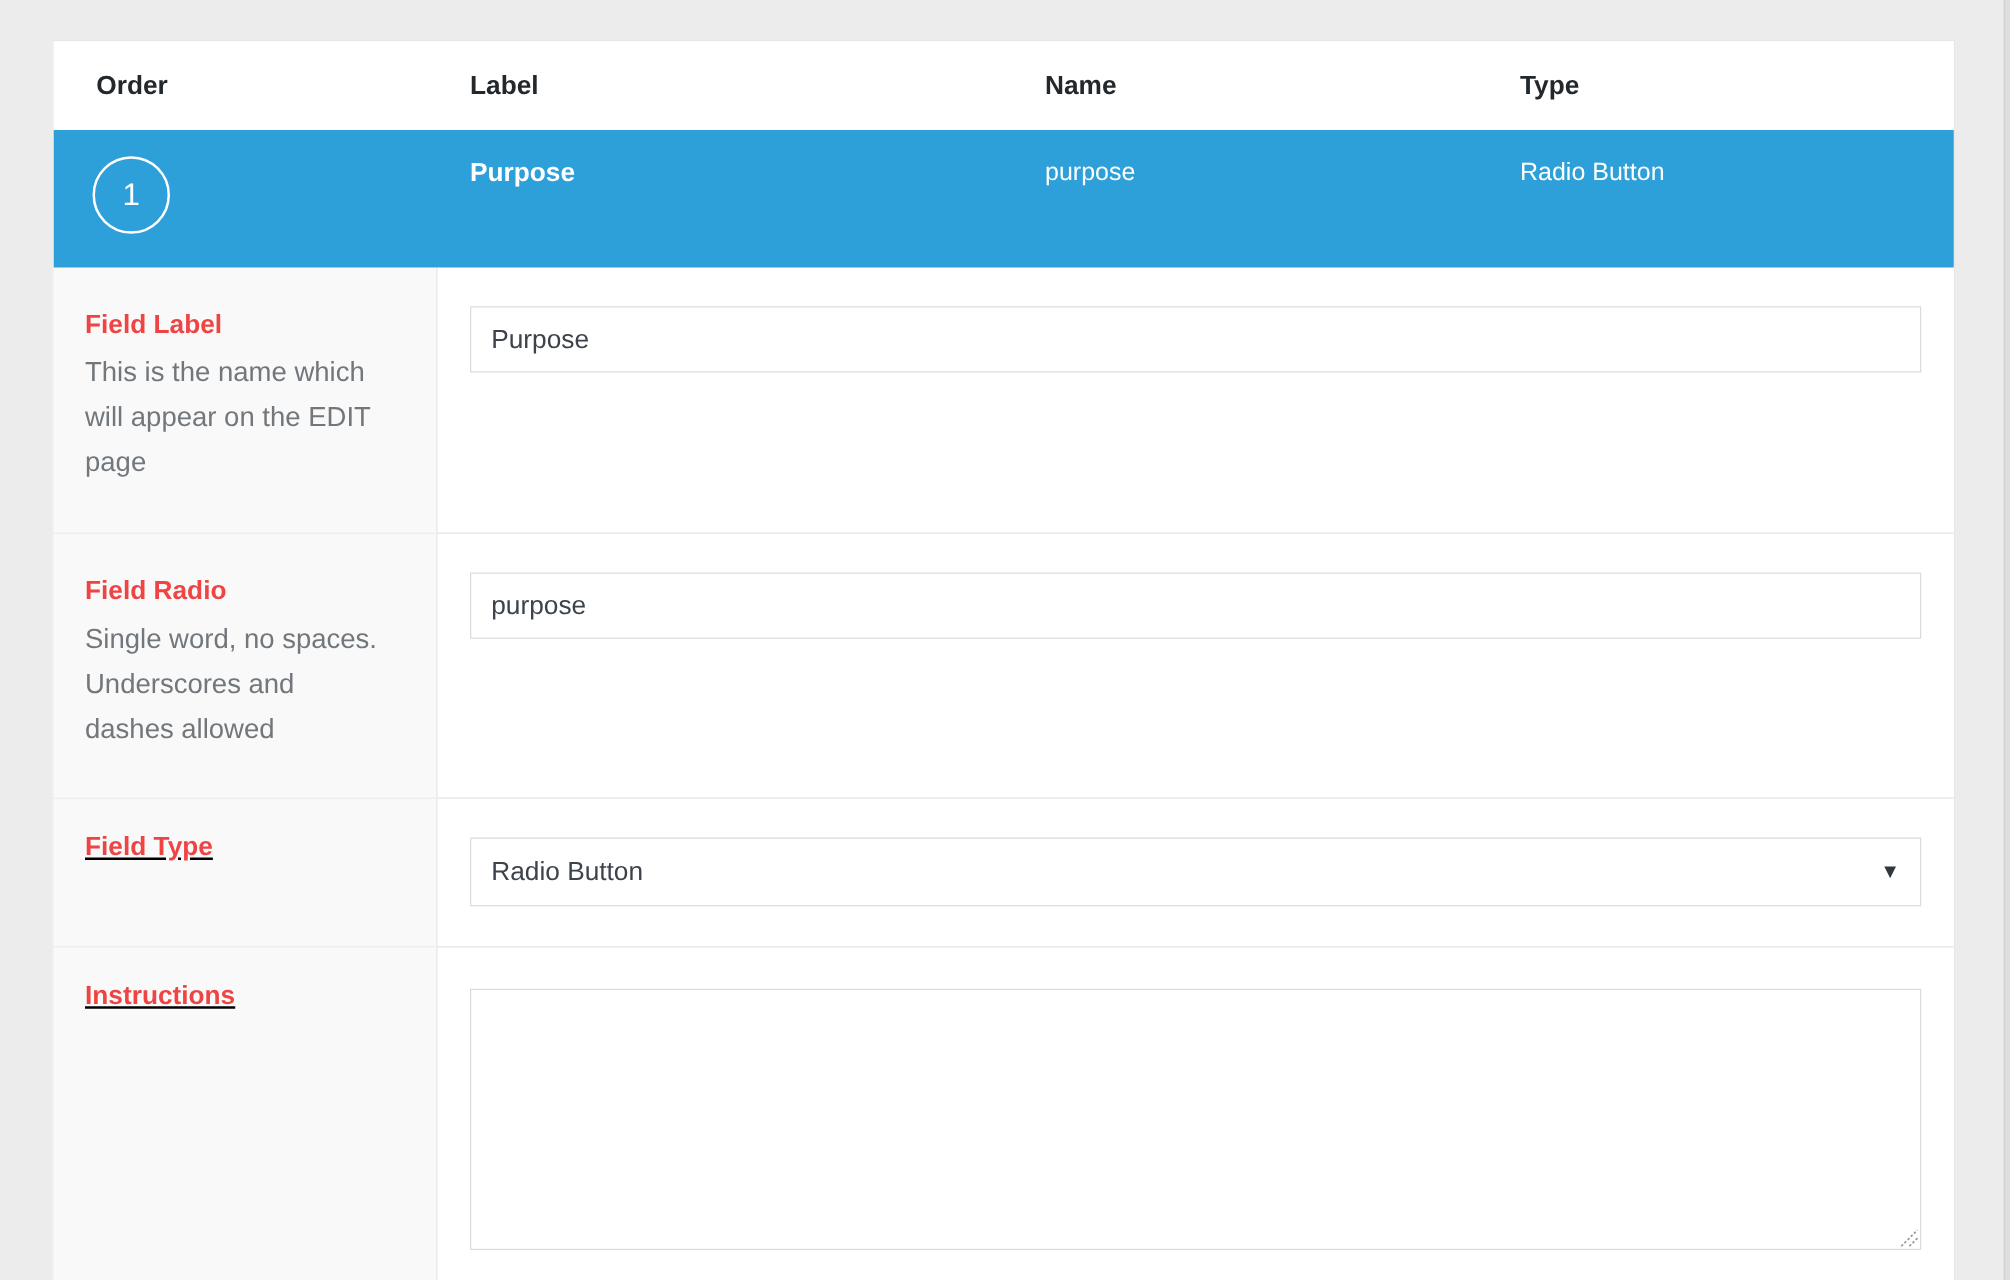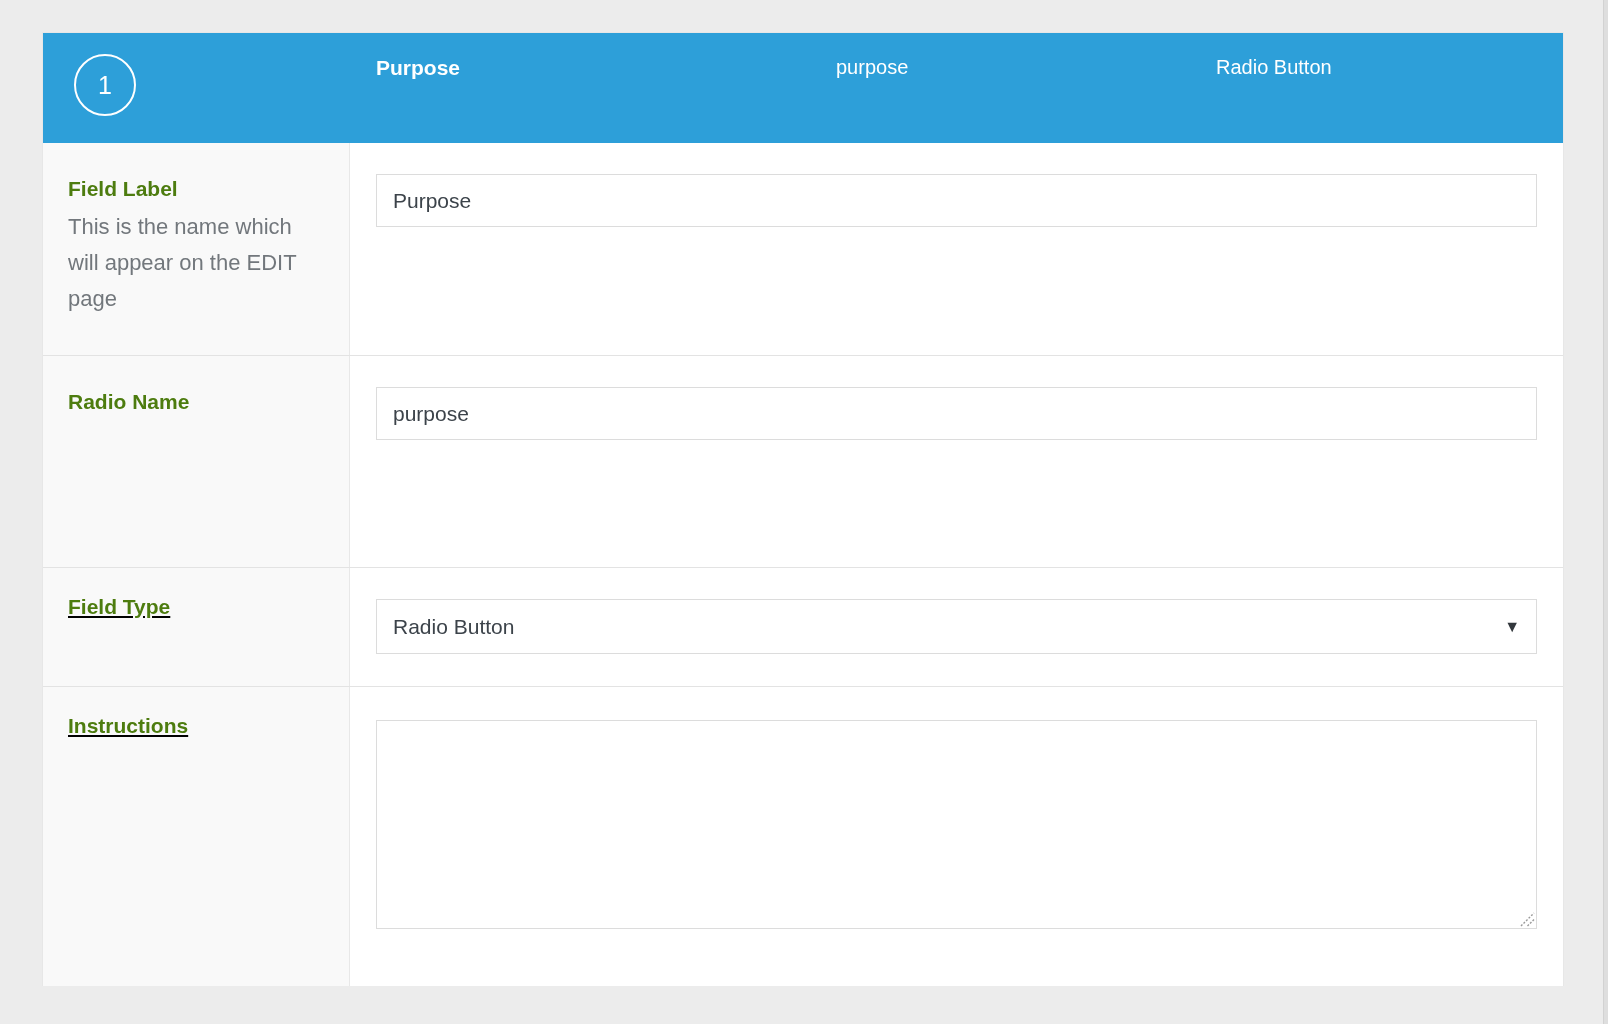--- a/index.html
+++ b/index.html
@@ -78,21 +78,21 @@
 
   .cell-label {
     background: #f9f9f9;
     border-right: 1px solid #e8e8e8;
     padding: 34px 25px 0 25px;
   }
   .row-type-h .cell-label, .row-instr-h .cell-label { padding-top: 27px; text-decoration: underline; }
   .cell-label h3 {
     font-size: 21px;
     font-weight: bold;
-    color: #4d7c0f;
+    color: #ef4444;
     margin-bottom: 8px;
   }
   .cell-label p {
     font-size: 22px;
     color: #72777c;
     line-height: 36px;
     white-space: pre-line;
   }
 
   .cell-input { padding: 31px 26px 0 26px; }
@@ -155,20 +155,26 @@
     height: 100%;
     background: #dedede;
     border-left: 1px solid #d2d2d2;
   }
 </style>
 </head>
 <body>
 
 <div class="field-table">
 
+  <div class="hdr-row">
+    <div class="c-order">Order</div>
+    <div>Label</div>
+    <div>Name</div>
+    <div>Type</div>
+  </div>
 
   <div class="summary-row">
     <div class="cell"></div>
     <div class="cell lbl">Purpose</div>
     <div class="cell">purpose</div>
     <div class="cell">Radio Button</div>
     <div class="order-badge">1</div>
   </div>
 
   <div class="form-row row-label-h">
@@ -178,21 +184,24 @@
 will appear on the EDIT
 page</p>
     </div>
     <div class="cell-input">
       <input class="text-input" type="text" value="Purpose" style="">
     </div>
   </div>
 
   <div class="form-row row-name-h">
     <div class="cell-label">
-      <h3>Radio Name</h3>
+      <h3>Field Radio</h3>
+      <p>Single word, no spaces.
+Underscores and
+dashes allowed</p>
     </div>
     <div class="cell-input">
       <input class="text-input" type="text" value="purpose" style="">
     </div>
   </div>
 
   <div class="form-row row-type-h">
     <div class="cell-label">
       <h3>Field Type</h3>
     </div>

